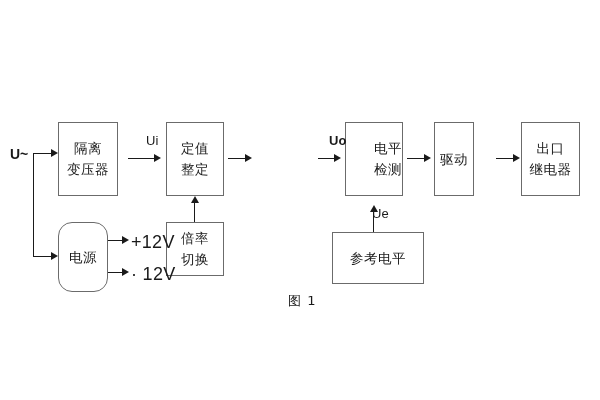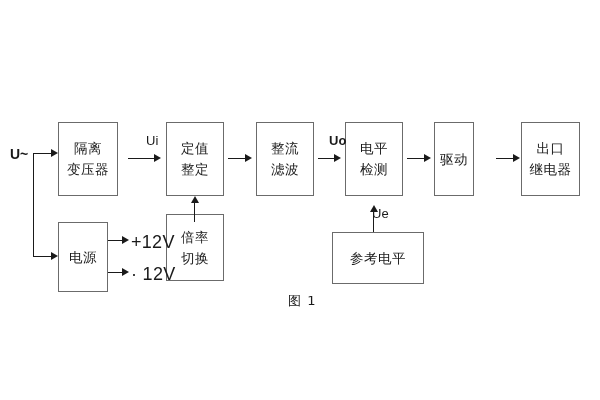--- a/index.html
+++ b/index.html
@@ -114,26 +114,22 @@
   <div class="box" style="left:58px; top:122px; width:60px; height:74px;">
     <span class="ln">隔离</span>
     <span class="ln">变压器</span>
   </div>
 
   <div class="box" style="left:166px; top:122px; width:58px; height:74px;">
     <span class="ln">定值</span>
     <span class="ln">整定</span>
   </div>
 
-  <div class="box" style="left:256px; top:122px; width:58px; height:74px;">
-    <span class="ln">整流</span>
-    <span class="ln">滤波</span>
-  </div>
 
-  <div class="box" style="left:345px; top:122px; width:58px; height:74px;">
+  <div class="box" style="left:345px; top:122px; width:58px; height:74px;align-items:flex-end;">
     <span class="ln">电平</span>
     <span class="ln">检测</span>
   </div>
 
   <div class="box" style="left:434px; top:122px; width:40px; height:74px;">
     <span class="ln">驱动</span>
   </div>
 
   <div class="box" style="left:521px; top:122px; width:59px; height:74px;">
     <span class="ln">出口</span>
@@ -150,25 +146,25 @@
   <div class="sig" style="left:317px; top:133px;font-weight:bold;">Uo</div>
   <div class="hline" style="left:318px; top:158px; width:19px;"></div>
   <div class="arrow-r" style="left:334px; top:153.8px;"></div>
 
   <div class="hline" style="left:407px; top:158px; width:20px;"></div>
   <div class="arrow-r" style="left:424px; top:153.8px;"></div>
 
   <div class="hline" style="left:496px; top:158px; width:20px;"></div>
   <div class="arrow-r" style="left:513px; top:153.8px;"></div>
 
-  <div class="box" style="left:58px; top:222px; width:50px; height:70px; justify-content:center;">
+  <div class="box" style="left:58px; top:222px; width:50px; height:70px; justify-content:center;border-radius:14px;">
     <span class="ln">电源</span>
   </div>
 
-  <div class="box" style="left:166px; top:214px; width:58px; height:67px;">
+  <div class="box" style="left:166px; top:222px; width:58px; height:54px;">
     <span class="ln">倍率</span>
     <span class="ln">切换</span>
   </div>
 
   <div class="box" style="left:332px; top:232px; width:92px; height:52px;">
     <span class="ln">参考电平</span>
   </div>
 
   <div class="hline" style="left:108px; top:240px; width:17px;"></div>
   <div class="arrow-r" style="left:122px; top:235.8px;"></div>

